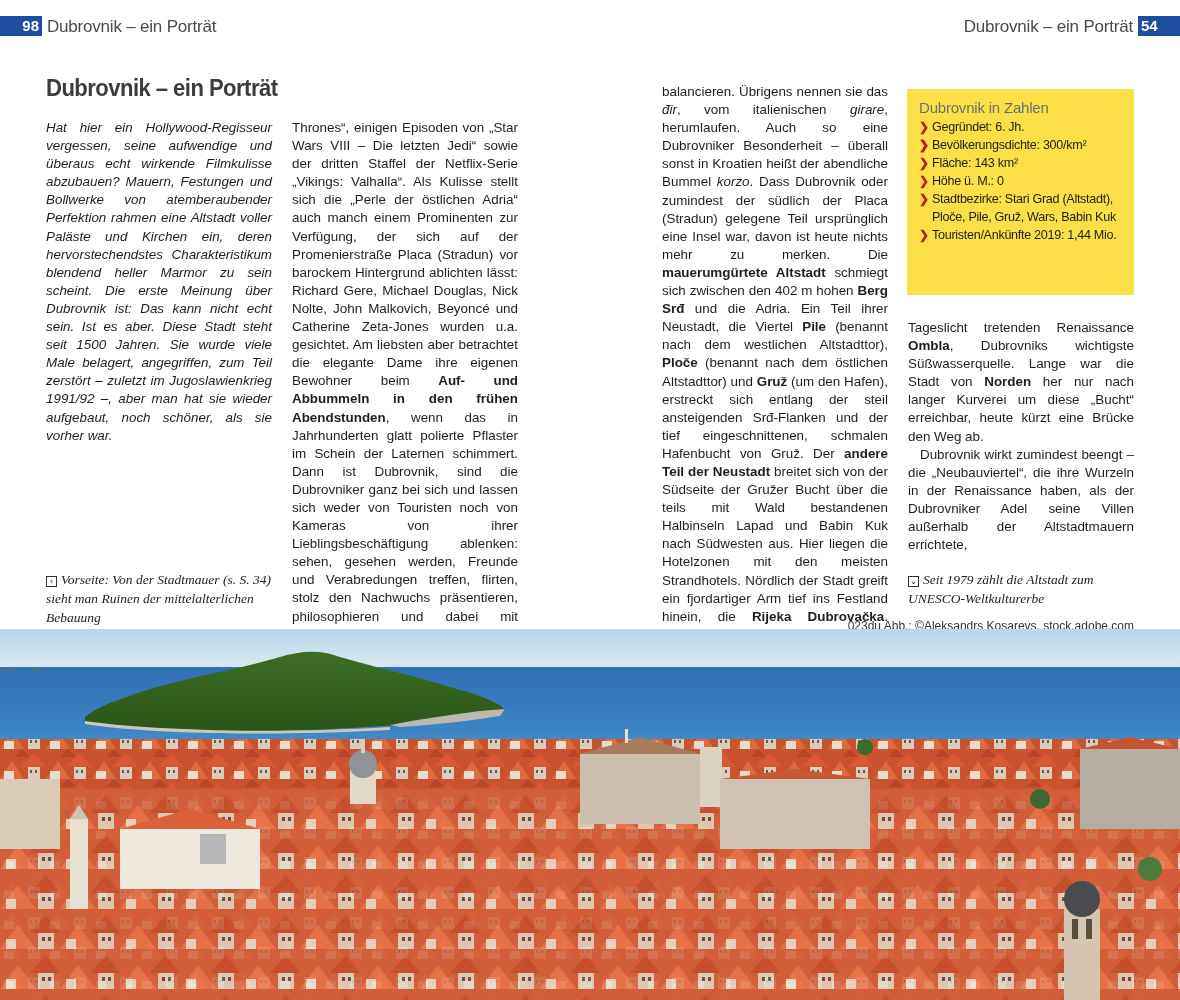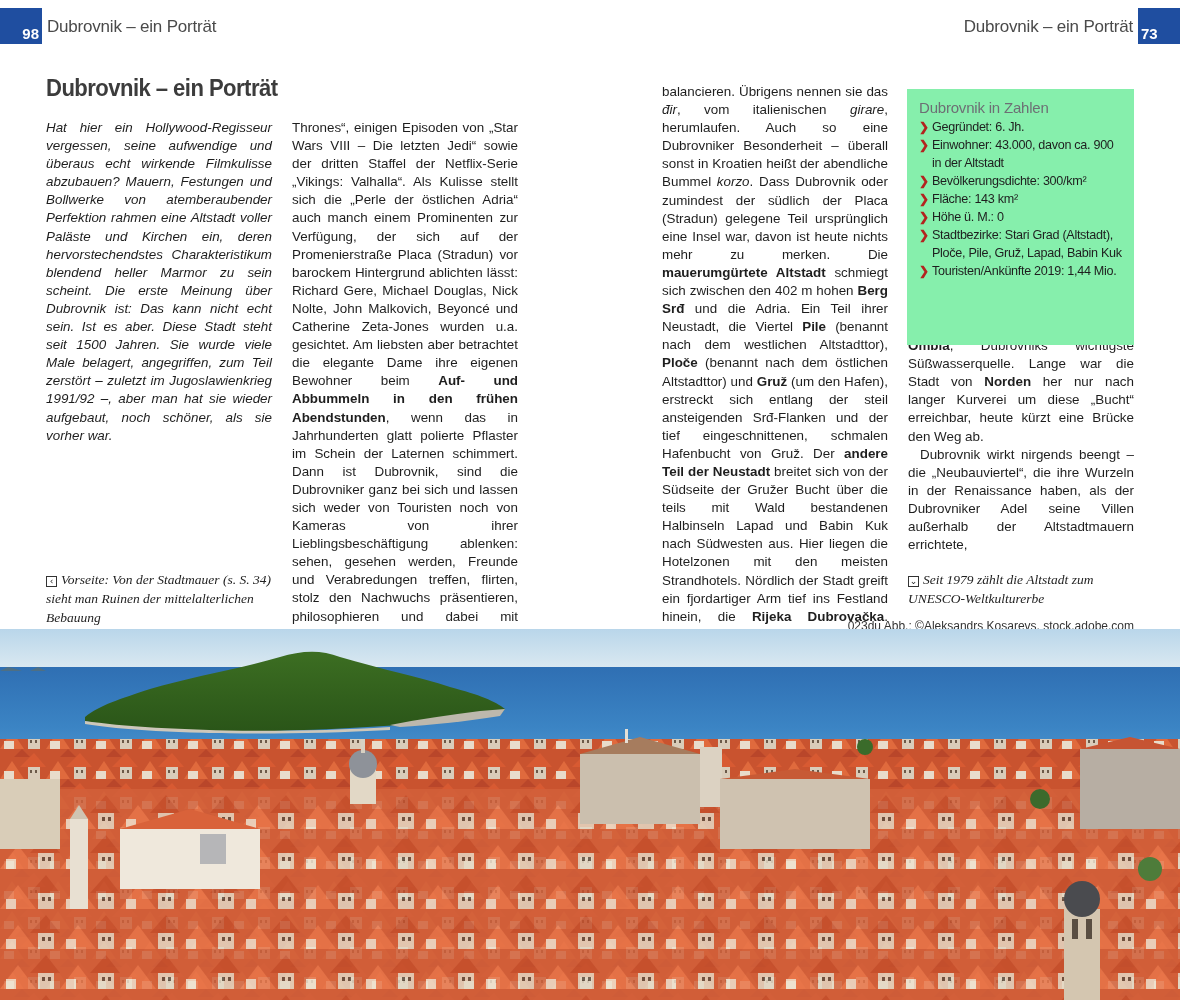--- a/index.html
+++ b/index.html
@@ -1,20 +1,20 @@
 <!DOCTYPE html>
 <html><head>
   <meta charset="utf-8">
   <style>
     * { box-sizing: border-box; margin: 0; padding: 0; }
     html, body { width: 1180px; height: 1000px; overflow: hidden; background: #ffffff; }
     body { position: relative; font-family: "Liberation Sans", sans-serif; color: #1a1a1a; }
 
     .page-num-box {
-      position: absolute; top: 8px; height: 36px; width: 42px;
+      position: absolute; top: 16px; height: 20px; width: 42px;
       background: #1f4ea0; color: #fff;
       font-family: "Liberation Sans", sans-serif; font-weight: bold; font-size: 15px;
       display: flex; align-items: flex-end; padding-bottom: 2px;
     }
     #pn-left { left: 0; justify-content: flex-end; padding-right: 3px; }
     #pn-right { right: 0; justify-content: flex-start; padding-left: 3px; }
 
     .running-head {
       position: absolute; top: 17px; font-size: 17px; color: #4a4a4a;
       font-family: "Liberation Sans Narrow", "Liberation Sans", sans-serif; letter-spacing: -0.2px;
@@ -46,22 +46,22 @@
     }
     #cap-left { left: 46px; top: 570px; width: 240px; }
     #cap-right { left: 908px; top: 570px; width: 240px; }
     .cap-icon {
       display: inline-block; width: 11px; height: 11px; border: 1px solid #333;
       font-style: normal; font-size: 9px; line-height: 9px; text-align: center;
       vertical-align: 0px; margin-right: 4px; font-family: "DejaVu Sans", sans-serif;
     }
 
     .infobox {
-      position: absolute; left: 907px; top: 89px; width: 227px; height: 256px;
-      background: #86efac; padding: 10px 12px 8px 12px;
+      position: absolute; left: 907px; top: 89px; width: 227px; height: 206px;
+      background: #fde047; padding: 10px 12px 8px 12px;
     }
     .infobox-title { font-size: 15px; color: #6d6f74; margin-bottom: 2px; letter-spacing: -0.2px; }
     .infobox ul { list-style: none; }
     .infobox li { font-size: 12.6px; line-height: 18px; color: #1e1e1e; padding-left: 13px; position: relative; letter-spacing: -0.3px; }
     .infobox li .bullet { position: absolute; left: 0; top: 0; color: #b3231f; font-weight: bold; font-size: 12px; }
 
     .credit {
       position: absolute; right: 46px; top: 619px; font-size: 12px; color: #333;
     }
 
@@ -72,48 +72,48 @@
   </style>
 </head>
 <body>
 
 <div class="page-num-box" id="pn-left">
     <span>98</span>
   </div>
 <div class="running-head" id="rh-left">Dubrovnik – ein Porträt</div>
 <div class="running-head" id="rh-right">Dubrovnik – ein Porträt</div>
 <div class="page-num-box" id="pn-right">
-    <span>73</span>
+    <span>54</span>
   </div>
 
 <h1 class="page-title">Dubrovnik – ein Porträt</h1>
 
 <div class="col" id="col1">
     <p><i>Hat hier ein Hollywood-Regisseur vergessen, seine aufwendige und überaus echt wirkende Filmkulisse abzubauen? Mauern, Festungen und Bollwerke von atemberaubender Perfektion rahmen eine Altstadt voller Paläste und Kirchen ein, deren hervorstechendstes Charakteristikum blendend heller Marmor zu sein scheint. Die erste Meinung über Dubrovnik ist: Das kann nicht echt sein. Ist es aber. Diese Stadt steht seit 1500 Jahren. Sie wurde viele Male belagert, angegriffen, zum Teil zerstört – zuletzt im Jugoslawienkrieg 1991/92 –, aber man hat sie wieder aufgebaut, noch schöner, als sie vorher war.</i></p>
   </div>
 <div class="col" id="col2">
     <p><span>Thrones“, einigen Episoden von „Star Wars VIII – Die letzten Jedi“ sowie der dritten Staffel der Netflix-Serie „Vikings: Valhalla“. Als Kulisse stellt sich die „Perle der östlichen Adria“ auch manch einem Prominenten zur Verfügung, der sich auf der Promenierstraße Placa (Stradun) vor barockem Hintergrund ablichten lässt: Richard Gere, Michael Douglas, Nick Nolte, John Malkovich, Beyoncé und Catherine Zeta-Jones wurden u.a. gesichtet. Am liebsten aber betrachtet die elegante Dame ihre eigenen Bewohner beim </span><b>Auf- und Abbummeln in den frühen Abendstunden</b><span>, wenn das in Jahrhunderten glatt polierte Pflaster im Schein der Laternen schimmert. Dann ist Dubrovnik, sind die Dubrovniker ganz bei sich und lassen sich weder von Touristen noch von Kameras von ihrer Lieblingsbeschäftigung ablenken: sehen, gesehen werden, Freunde und Verabredungen treffen, flirten, stolz den Nachwuchs präsentieren, philosophieren und dabei mit unnachahmlichem Geschick hoch getürmte Eiswaffeln</span></p>
   </div>
 <div class="col" id="col3">
     <p><span>balancieren. Übrigens nennen sie das </span><i>đir</i><span>, vom italienischen </span><i>girare</i><span>, herumlaufen. Auch so eine Dubrovniker Besonderheit – überall sonst in Kroatien heißt der abendliche Bummel </span><i>korzo</i><span>. Dass Dubrovnik oder zumindest der südlich der Placa (Stradun) gelegene Teil ursprünglich eine Insel war, davon ist heute nichts mehr zu merken. Die </span><b>mauerumgürtete Altstadt</b><span> schmiegt sich zwischen den 402 m hohen </span><b>Berg Srđ</b><span> und die Adria. Ein Teil ihrer Neustadt, die Viertel </span><b>Pile</b><span> (benannt nach dem westlichen Altstadttor), </span><b>Ploče</b><span> (benannt nach dem östlichen Altstadttor) und </span><b>Gruž</b><span> (um den Hafen), erstreckt sich entlang der steil ansteigenden Srđ-Flanken und der tief eingeschnittenen, schmalen Hafenbucht von Gruž. Der </span><b>andere Teil der Neustadt</b><span> breitet sich von der Südseite der Gružer Bucht über die teils mit Wald bestandenen Halbinseln Lapad und Babin Kuk nach Südwesten aus. Hier liegen die Hotelzonen mit den meisten Strandhotels. Nördlich der Stadt greift ein fjordartiger Arm tief ins Festland hinein, die </span><b>Rijeka Dubrovačka</b><span>. Tatsächlich handelt es sich um den hier ans</span></p>
   </div>
 <div class="col" id="col4">
     <p><span>Tageslicht tretenden Renaissance </span><b>Ombla</b><span>, Dubrovniks wichtigste Süßwasserquelle. Lange war die Stadt von </span><b>Norden</b><span> her nur nach langer Kurverei um diese „Bucht“ erreichbar, heute kürzt eine Brücke den Weg ab.</span></p>
-    <p class="indent"><span>Dubrovnik wirkt nirgends beengt – die „Neubauviertel“, die ihre Wurzeln in der Renaissance haben, als der Dubrovniker Adel seine Villen außerhalb der Altstadtmauern errichtete,</span></p>
+    <p class="indent"><span>Dubrovnik wirkt zumindest beengt – die „Neubauviertel“, die ihre Wurzeln in der Renaissance haben, als der Dubrovniker Adel seine Villen außerhalb der Altstadtmauern errichtete,</span></p>
   </div>
 
 <div class="infobox">
   <div class="infobox-title">Dubrovnik in Zahlen</div>
   <ul id="infobox-list">
       <li><span class="bullet">❯</span><span>Gegründet: 6. Jh.</span></li>
-      <li><span class="bullet">❯</span><span>Einwohner: 43.000, davon ca. 900 in der Altstadt</span></li>
+      <li><span class="bullet">❯</span></li>
       <li><span class="bullet">❯</span><span>Bevölkerungsdichte: 300/km²</span></li>
       <li><span class="bullet">❯</span><span>Fläche: 143 km²</span></li>
       <li><span class="bullet">❯</span><span>Höhe ü. M.: 0</span></li>
-      <li><span class="bullet">❯</span><span>Stadtbezirke: Stari Grad (Altstadt), Ploče, Pile, Gruž, Lapad, Babin Kuk</span></li>
+      <li><span class="bullet">❯</span><span>Stadtbezirke: Stari Grad (Altstadt), Ploče, Pile, Gruž, Wars, Babin Kuk</span></li>
       <li><span class="bullet">❯</span><span>Touristen/Ankünfte 2019: 1,44 Mio.</span></li>
     </ul>
 </div>
 
 <div class="caption" id="cap-left">
   <span class="cap-icon">‹</span><span>Vorseite: Von der Stadtmauer (s. S. 34) sieht man Ruinen der mittelalterlichen Bebauung</span>
 </div>
 <div class="caption" id="cap-right">
   <span class="cap-icon">⌄</span><span>Seit 1979 zählt die Altstadt zum UNESCO-Weltkulturerbe</span>
 </div>

